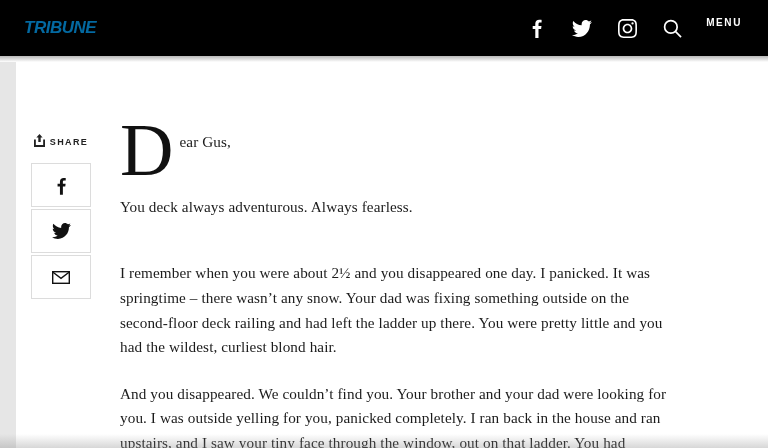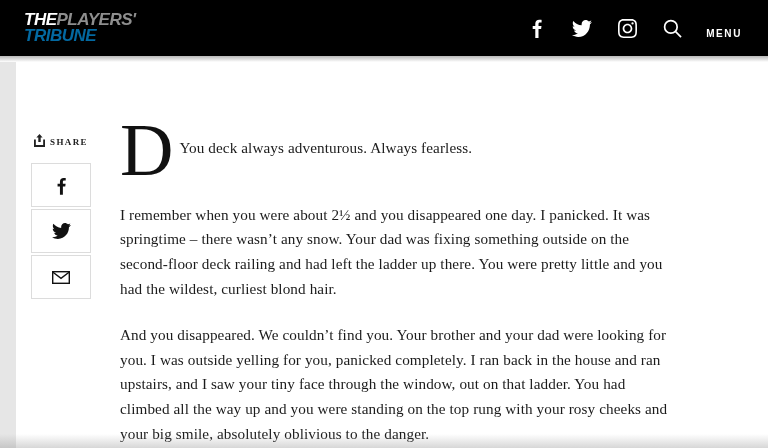--- a/index.html
+++ b/index.html
@@ -44,21 +44,21 @@
   }
   .logo .line2 {
     font-size: 17px;
     color: #0369a1;
     white-space: nowrap;
   }
 
   .header-right {
     margin-left: auto;
     display: flex;
-    align-items: flex-end;
+    align-items: flex-start;
     gap: 23px;
     padding-right: 8px;
   }
   .hicon {
     width: 22px;
     height: 22px;
     display: flex;
     align-items: center;
     justify-content: center;
     color: #ffffff;
@@ -101,21 +101,21 @@
     padding-top: 72px;
     display: flex;
     flex-direction: column;
     align-items: center;
     background: #ffffff;
   }
   .share-label {
     display: flex;
     align-items: center;
     gap: 5px;
-    font-family: Liberation Serif, serif;
+    font-family: Liberation Sans, sans-serif;
     font-size: 9px;
     letter-spacing: 1.4px;
     font-weight: bold;
     color: #222;
     margin-bottom: 14px;
   }
   .share-box {
     width: 58px;
     height: 42px;
     border: 1px solid #dcdcdc;
@@ -172,21 +172,20 @@
     height: 14px;
     background: linear-gradient(to bottom, rgba(255,255,255,0), rgba(140,140,140,0.35));
     pointer-events: none;
   }
 </style>
 </head>
 <body>
 
 <div class="site-header">
   <div class="logo">
-    <div class="line1"><span>THE</span><span class="grey">PLAYERS'</span></div>
     <div class="line2">TRIBUNE</div>
   </div>
 
   <div class="header-right">
     <div class="hicon">
       <svg width="12" height="20" viewBox="0 0 12 20">
           <path fill="currentColor" d="M7.5 20v-9h2.6l.4-3H7.5V6.1c0-.9.3-1.5 1.5-1.5h1.6V1.9C10.3 1.9 9.3 1.8 8.2 1.8 5.9 1.8 4.3 3.2 4.3 5.8V8H1.7v3h2.6v9z"></path>
         </svg>
     </div>
     <div class="hicon">
@@ -250,20 +249,21 @@
             <path d="M1 1.2l8 6.2 8-6.2" fill="none" stroke="#111" stroke-width="1.4"></path>
           </svg>
       </span>
     </div>
   </div>
 
   <div class="article">
 
     <div class="dropcap-block">
       <span class="dropcap">D</span>
+      <p class="salutation-line">ear Gus,</p>
       <p class="second-line">You deck always adventurous. Always fearless.</p>
     </div>
 
     <p>I remember when you were about 2½ and you disappeared one day. I panicked. It was springtime – there wasn’t any snow. Your dad was fixing something outside on the second-floor deck railing and had left the ladder up there. You were pretty little and you had the wildest, curliest blond hair.</p>
     <p>And you disappeared. We couldn’t find you. Your brother and your dad were looking for you. I was outside yelling for you, panicked completely. I ran back in the house and ran upstairs, and I saw your tiny face through the window, out on that ladder. You had climbed all the way up and you were standing on the top rung with your rosy cheeks and your big smile, absolutely oblivious to the danger.</p>
 
   </div>
 
   <div class="bottom-fade"></div>
 </div>

